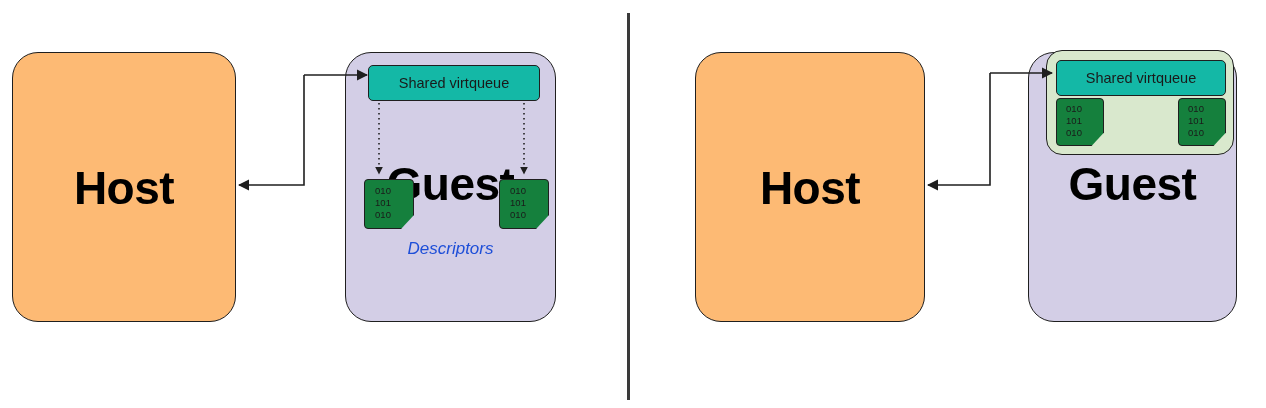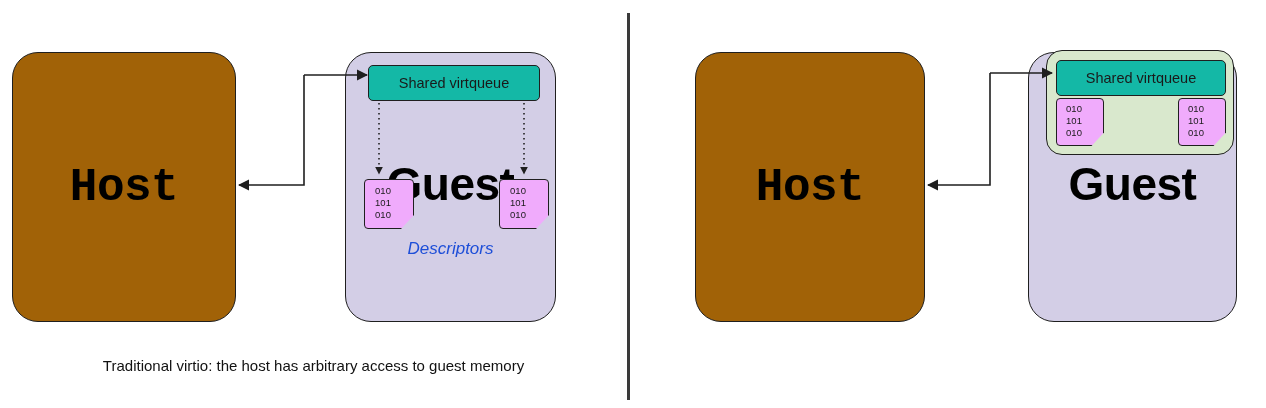--- a/index.html
+++ b/index.html
@@ -41,22 +41,21 @@
   }
 
   
   .bigbox {
     position: absolute;
     border: 1.6px solid #1f1f1f;
     border-radius: 26px;
     box-sizing: border-box;
   }
   .host-box {
-    background: #a16207;
-    font-family: Liberation Mono, monospace;
+    background: #fdba74;
   }
   .guest-box {
     background: #d3cee6;
   }
   .bigbox-label {
     position: absolute;
     left: 0;
     width: 100%;
     text-align: center;
     font-weight: bold;
@@ -77,21 +76,21 @@
     align-items: center;
     justify-content: center;
     font-size: 14.5px;
     color: #1a1a1a;
     white-space: nowrap;
   }
 
   
   .descriptor {
     position: absolute;
-    background: #f0abfc;
+    background: #15803d;
     border: 1.4px solid #1f1f1f;
     box-sizing: border-box;
     border-radius: 4px;
     
     clip-path: polygon(0% 0%, 100% 0%, 100% 72%, 74% 100%, 0% 100%);
     display: flex;
     flex-direction: column;
     align-items: center;
     justify-content: center;
     gap: 1px;
@@ -197,21 +196,20 @@
         <marker id="arrowhead-l" viewBox="0 0 10 10" refX="9" refY="5" markerWidth="7" markerHeight="7" orient="auto-start-reverse">
           <path d="M 0 0 L 10 5 L 0 10 z" fill="#1f1f1f"></path>
         </marker>
       </defs>
 
       <path d="M 304 75 L 367 75" fill="none" stroke="#1f1f1f" stroke-width="1.6" marker-end="url(#arrowhead-l)"></path>
 
       <path d="M 304 75 L 304 185 L 239 185" fill="none" stroke="#1f1f1f" stroke-width="1.6" marker-end="url(#arrowhead-l)"></path>
     </svg>
 
-    <div class="panel-caption" style="top:357px;">Traditional virtio: the host has arbitrary access to guest memory</div>
   </div>
 
   <div id="divider"></div>
 
   <div class="panel" id="panel-right">
 
     <div class="bigbox host-box" style="left:56px; top:52px; width:230px; height:270px;">
       <div class="bigbox-label" style="top:112px;">Host</div>
     </div>
 

